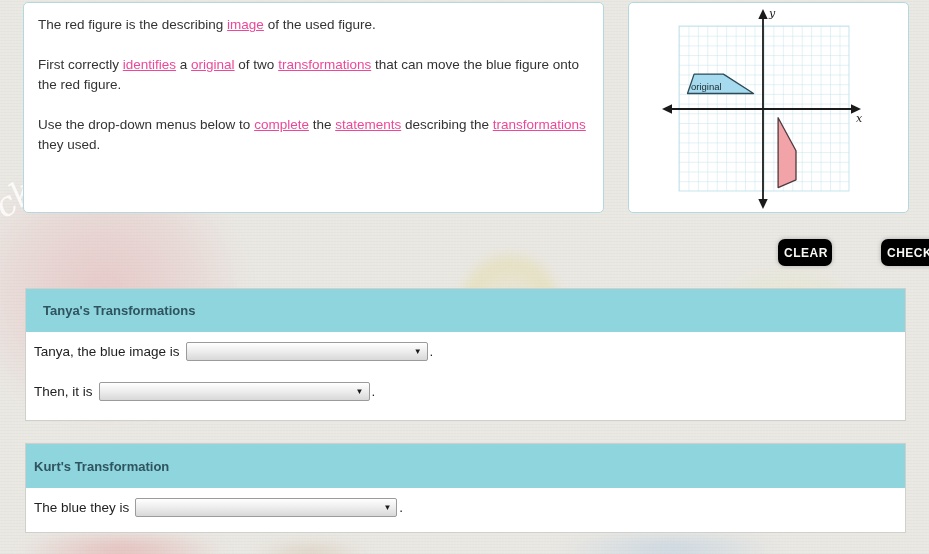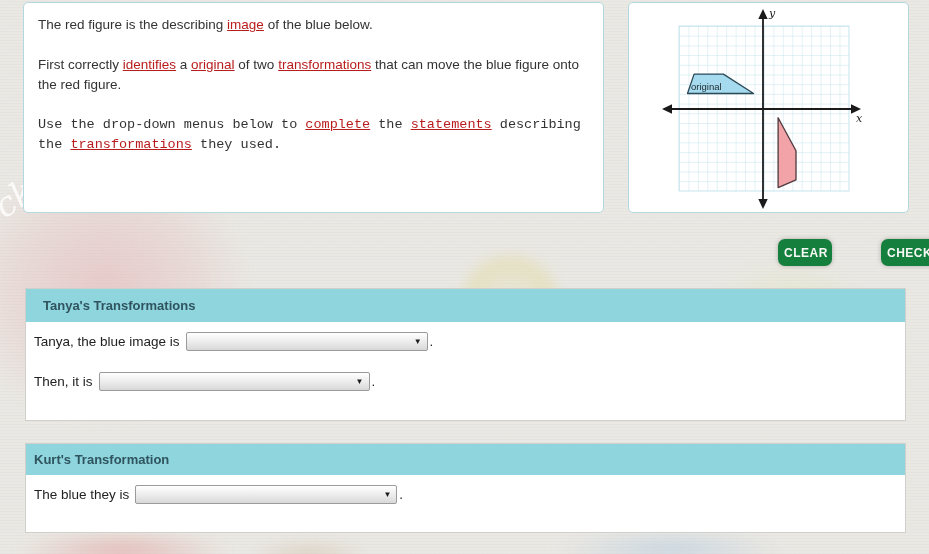--- a/index.html
+++ b/index.html
@@ -37,51 +37,51 @@
   .card{
     position:absolute;background:#fff;
     border:1px solid #b3d8df;border-radius:5px;
     box-sizing:border-box;z-index:2;
   }
   .instructions{
     left:23px;top:2px;width:581px;height:211px;
     padding:12px 14px;color:#333;font-size:13.5px;line-height:20px;
   }
   .instructions p{margin:0 0 20px 0;}
-  .instructions p:last-child{margin-bottom:0;font-family:Liberation Mono, monospace;}
-  a.lnk{color:#b91c1c;text-decoration:underline;cursor:pointer;}
+  .instructions p:last-child{margin-bottom:0;}
+  a.lnk{color:#ec4899;text-decoration:underline;cursor:pointer;}
 
   .graph-card{left:628px;top:2px;width:281px;height:211px;padding:0;}
   .graph-card svg{display:block;}
 
   .btn{
     position:absolute;z-index:2;height:27px;border:none;
-    background:#15803d;color:#f8f8f5;
+    background:#000000;color:#f8f8f5;
     font-family:"Liberation Sans",sans-serif;font-size:12px;font-weight:bold;
     letter-spacing:0.5px;border-radius:7px;
     box-shadow:0 0 4px rgba(120,120,115,0.55);
     cursor:pointer;
   }
   .btn-clear{left:778px;top:239px;width:54px;}
   .btn-check{left:849px;top:239px;width:57px;margin-left:32px;}
 
   .panel{
     position:absolute;left:25px;width:881px;z-index:2;
     border:1px solid #cfcfcc;box-sizing:border-box;background:#fff;
   }
   .panel-tanya{top:288px;height:133px;}
   .panel-kurt{top:443px;height:90px;}
   .panel-header{
     background:#8ed5de;color:#2f545e;
     font-size:13px;font-weight:bold;
     display:flex;align-items:center;padding-left:8px;
     box-sizing:border-box;
   }
-  .panel-tanya .panel-header{height:33px;padding-left:17px;}
-  .panel-kurt .panel-header{height:31px;}
+  .panel-tanya .panel-header{height:43px;padding-left:17px;}
+  .panel-kurt .panel-header{height:44px;}
   .panel-body{padding:10px 8px 0 8px;color:#222;font-size:13.5px;}
   .row{display:flex;align-items:center;margin-bottom:21px;}
   .row .pre{margin-right:6px;}
   .row .post{margin-left:2px;}
   .sel{
     position:relative;height:19px;box-sizing:border-box;
     border:1px solid #9b9b9b;border-radius:2px;
     background:linear-gradient(#ffffff,#e9e9e9 60%,#d8d8d8);
     cursor:pointer;display:inline-block;vertical-align:middle;
   }
@@ -98,21 +98,21 @@
 <div class="texture"></div>
 <div class="blob blob-pink-left"></div>
 <div class="blob-script">ck</div>
 <div class="blob blob-yellow-circle"></div>
 <div class="blob blob-green-right"></div>
 <div class="blob blob-red-bottom"></div>
 <div class="blob blob-tan-bottom"></div>
 <div class="blob blob-blue-bottom"></div>
 
 <div class="card instructions">
-  <p><span>The red figure is the describing </span><a class="lnk">image</a><span> of the blue below.</span></p>
+  <p><span>The red figure is the describing </span><a class="lnk">image</a><span> of the used figure.</span></p>
   <p><span>First correctly </span><a class="lnk">identifies</a><span> a </span><a class="lnk">original</a><span> of two </span><a class="lnk">transformations</a><span> that can move the blue figure onto the red figure.</span></p>
   <p><span>Use the drop-down menus below to </span><a class="lnk">complete</a><span> the </span><a class="lnk">statements</a><span> describing the </span><a class="lnk">transformations</a><span> they used.</span></p>
 </div>
 
 <div class="card graph-card">
   <svg width="279" height="209" viewBox="0 0 279 209">
     <defs>
       <pattern id="grid" width="9.44" height="9.7" patternUnits="userSpaceOnUse" x="50" y="23">
         <path d="M9.44 0H0V9.7" fill="none" stroke="#b9dfe8" stroke-width="0.8"></path>
       </pattern>

